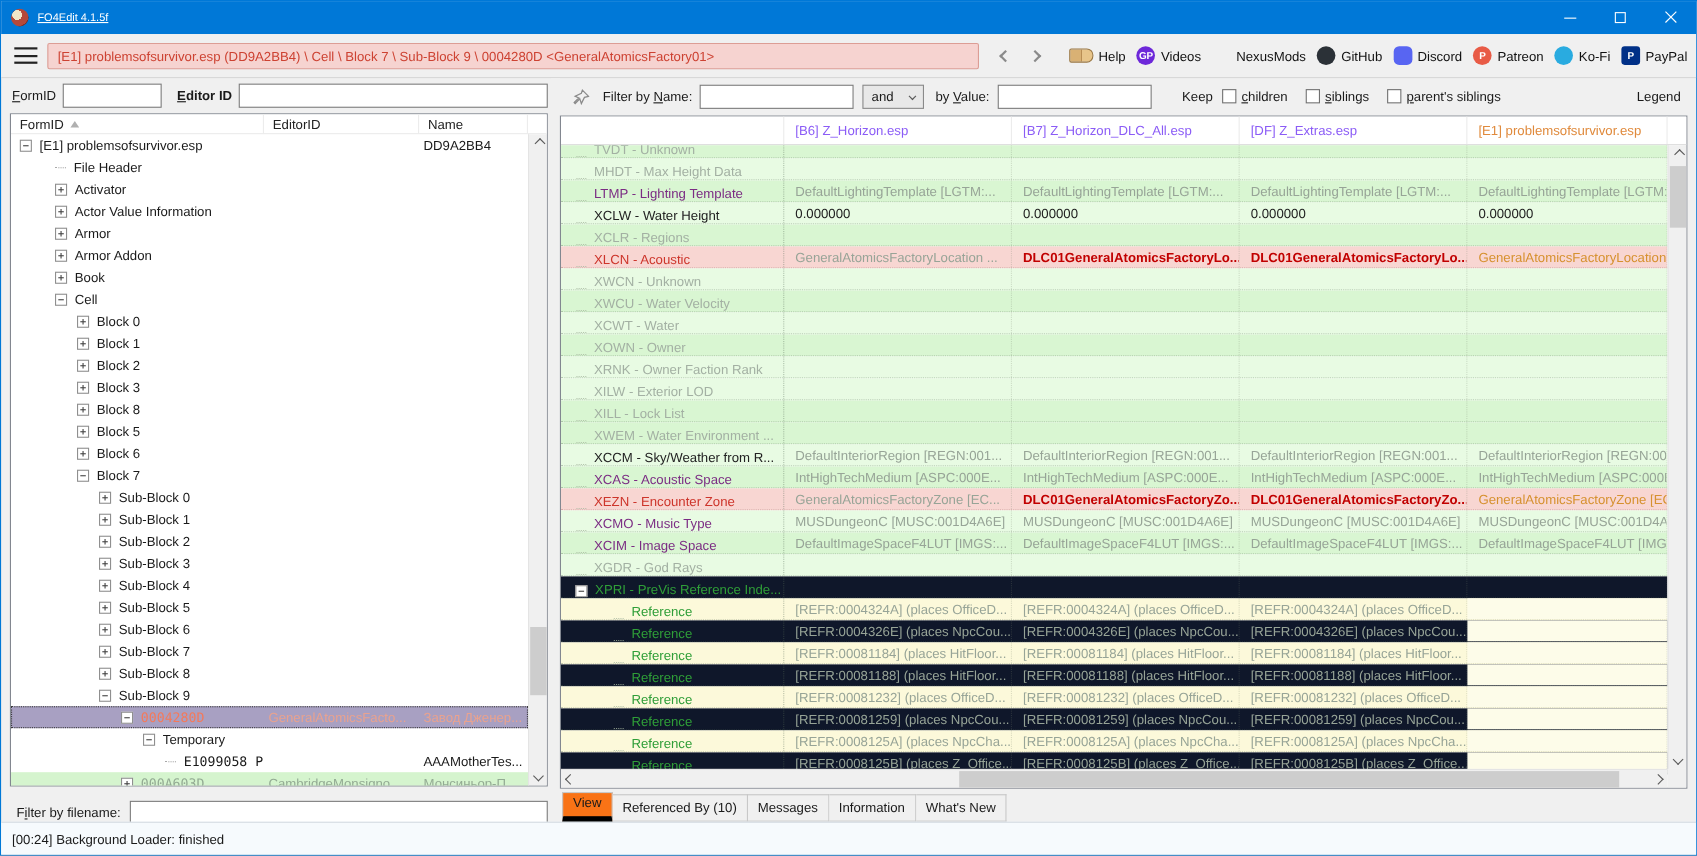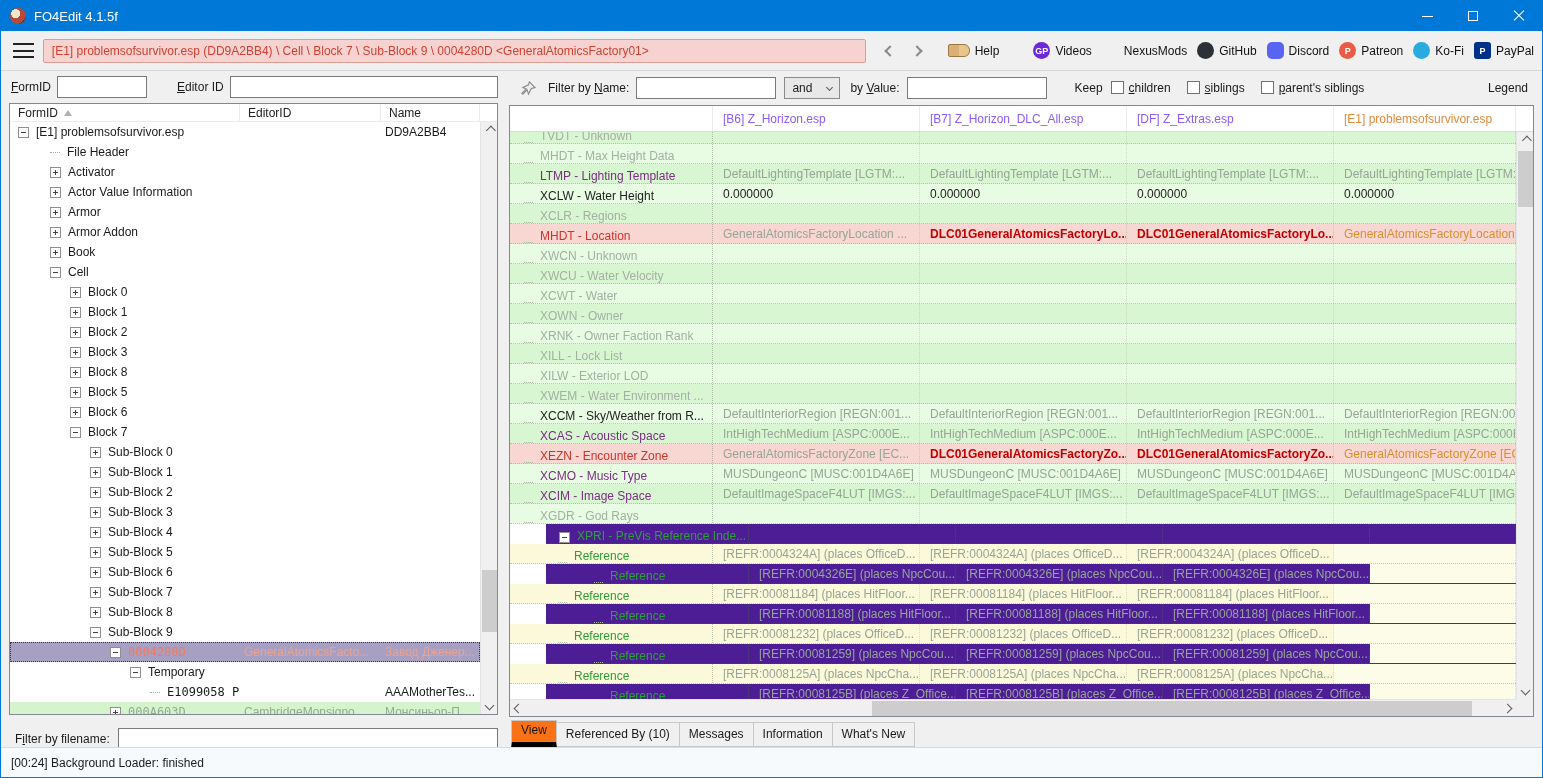--- a/index.html
+++ b/index.html
@@ -5,21 +5,21 @@
   * { margin:0; padding:0; box-sizing:border-box; }
   html,body { background:#444; }
   body { font-family:"Liberation Sans", sans-serif; font-size:12px; color:#1a1a1a; }
   .window { width:1543px; height:778px; border:1px solid #0078d7; background:#f0f0f0;
             display:flex; flex-direction:column; overflow:hidden; }
 
   
   .titlebar { height:30px; background:#0078d7; display:flex; align-items:center; color:#fff; flex:0 0 auto; }
   .app-icon { width:16px; height:16px; margin:0 8px 0 9px; border-radius:50%;
               background:radial-gradient(circle at 35% 35%, #f3e6c8 0 30%, #b5493a 31% 70%, #7e2c22 71%); }
-  .title-text { font-size:13px; }
+  .title-text { font-size:10px;text-decoration:underline; }
   .win-controls { margin-left:auto; display:flex; height:100%; }
   .win-btn { width:46px; height:100%; display:flex; align-items:center; justify-content:center; cursor:default; }
   .glyph-min { width:11px; border-bottom:1px solid #fff; }
   .glyph-max { width:10px; height:10px; border:1px solid #fff; }
   .glyph-close { position:relative; width:12px; height:12px; }
   .glyph-close::before,.glyph-close::after { content:""; position:absolute; left:-1px; top:5px; width:14px; border-top:1px solid #fff; }
   .glyph-close::before { transform:rotate(45deg); } .glyph-close::after { transform:rotate(-45deg); }
 
   
   .toolbar { height:40px; display:flex; align-items:center; background:#f0f0f0; flex:0 0 auto;
@@ -32,37 +32,37 @@
   .nav-btn { width:30px; height:26px; display:flex; align-items:center; justify-content:center; }
   .chev { width:8px; height:8px; border-left:2px solid #8a8a8a; border-bottom:2px solid #8a8a8a; }
   .chev.left  { transform:rotate(45deg);  margin-left:3px; }
   .chev.right { transform:rotate(-135deg); margin-right:3px; }
   .links { display:flex; align-items:center; margin-left:14px; gap:10px; }
   .link { display:flex; align-items:center; gap:5px; white-space:nowrap; color:#111; }
   .licon { width:17px; height:17px; border-radius:50%; display:inline-flex; align-items:center; justify-content:center;
            color:#fff; font-size:9px; font-weight:bold; }
   .i-book { width:22px; height:13px; border-radius:2px 6px 6px 2px;
             background:linear-gradient(90deg,#d9b174 0 48%, #b98e54 49% 51%, #e8c58a 52% 100%); border:1px solid #9a7743; }
-  .i-videos { background:#6d28d9;margin-left:24px; } .i-github { background:#2b3137; }
+  .i-videos { background:#6d28d9; } .i-github { background:#2b3137; }
   .i-discord { background:#5865f2; border-radius:5px; }
   .i-patreon { background:#e85b46; } .i-kofi { background:#29abe0; }
   .i-paypal { background:#003087; border-radius:3px; }
 
   
   .main { flex:1 1 auto; display:flex; min-height:0; }
   .left-panel { width:500px; flex:0 0 500px; display:flex; flex-direction:column; min-height:0; }
   .splitter { width:8px; flex:0 0 8px; background:#f0f0f0; }
   .right-panel { flex:1 1 auto; display:flex; flex-direction:column; min-width:0; }
 
   
   .id-row { height:30px; flex:0 0 auto; display:flex; align-items:center; padding:2px 3px 0 10px; }
   .id-row label { margin-right:6px; }
   .tbox { height:22px; border:1px solid #7a7a7a; background:#fff; padding:0 4px; font:12px "Liberation Sans",sans-serif; }
   .formid-input { width:90px; }
-  .editor-label { margin-left:30px; }
+  .editor-label { margin-left:14px;font-weight:bold; }
   .editorid-input { flex:1 1 auto; }
 
   
   .tree-box { flex:1 1 auto; margin:2px 3px 0 8px; border:1px solid #828790; background:#fff;
               display:flex; flex-direction:column; position:relative; min-height:0; }
   .tree-header { height:18px; flex:0 0 auto; display:grid; grid-template-columns:230px 141px 1fr;
                  border-bottom:1px solid #ececec; padding-right:17px; background:#fff; }
   .tree-header .hc { display:flex; align-items:center; padding-left:8px; border-right:1px solid #ececec; color:#222; }
   .sort-arrow { width:0; height:0; margin-left:6px; border-left:4px solid transparent; border-right:4px solid transparent;
                 border-bottom:6px solid #b0b0b0; }
@@ -114,21 +114,21 @@
                       white-space:nowrap; overflow:hidden; }
   .hdr-red { color:#8b5cf6; } .hdr-orange { color:#e08a3c; }
   .table-body { flex:1 1 auto; overflow:hidden; margin-right:17px; }
   .table-body-inner { margin-top:-8px; }
   .trow-r { height:20px; border-bottom:1px dotted rgba(90,110,90,.35); }
   .trow-r .cell { display:flex; align-items:center; white-space:nowrap; overflow:hidden; }
   .trow-r .lab { padding-left:0; border-right:1px dotted rgba(90,110,90,.4);align-items:flex-end; }
   .trow-r .val { padding-left:10px; border-right:1px dotted rgba(120,130,110,.25); }
   .bg-green-a { background:#d9f6d2; } .bg-green-b { background:#e8fbe3; }
   .bg-pink { background:#f8d6d2; border-bottom:1px dotted rgba(150,90,90,.35); }
-  .bg-yel-a { background:#4c1d95;margin-left:36px; } .bg-yel-b { background:#fcf9da; }
+  .bg-yel-a { background:#0f172a; } .bg-yel-b { background:#fcf9da; }
   .cell-e1-empty { background:#fdfce9; }
   .t-gray { color:#97a497; } .t-graylab { color:#a3b0a3; } .t-purple { color:#7b2c83; }
   .t-black { color:#222; } .t-red { color:#cd352b; } .t-green { color:#2f9e38; }
   .t-redbold { color:#c10000; font-weight:bold; } .t-orange { color:#d6912f; }
   .dash-s { width:9px; border-top:1px dotted #a8b8a0; margin:0 7px 0 14px; flex:0 0 9px; }
   .dash-ref { margin-left:48px; }
   .exp-y { margin-left:13px; }
   .tvsb { top:26px; bottom:17px; }
   .hsb { position:absolute; left:0; right:17px; bottom:0; height:17px; background:#f0f0f0; border-top:1px solid #e4e4e4; }
   .hsb .sb-thumb { top:1px; height:15px; }
@@ -630,21 +630,21 @@
                   <span class="t-graylab">XCLR - Regions</span>
                 </div>
                 <div class="cell val"></div>
                 <div class="cell val"></div>
                 <div class="cell val"></div>
                 <div class="cell val"></div>
               </div>
               <div class="trow-r grid-cols bg-pink">
                 <div class="cell lab">
                   <span class="dash-s"></span>
-                  <span class="t-red">MHDT - Location</span>
+                  <span class="t-red">XLCN - Acoustic</span>
                 </div>
                 <div class="cell val">
                   <span class="t-gray">GeneralAtomicsFactoryLocation ...</span>
                 </div>
                 <div class="cell val">
                   <span class="t-redbold">DLC01GeneralAtomicsFactoryLo...</span>
                 </div>
                 <div class="cell val">
                   <span class="t-redbold">DLC01GeneralAtomicsFactoryLo...</span>
                 </div>
@@ -695,34 +695,34 @@
               <div class="trow-r grid-cols bg-green-b">
                 <div class="cell lab">
                   <span class="dash-s"></span>
                   <span class="t-graylab">XRNK - Owner Faction Rank</span>
                 </div>
                 <div class="cell val"></div>
                 <div class="cell val"></div>
                 <div class="cell val"></div>
                 <div class="cell val"></div>
               </div>
+              <div class="trow-r grid-cols bg-green-b">
+                <div class="cell lab">
+                  <span class="dash-s"></span>
+                  <span class="t-graylab">XILW - Exterior LOD</span>
+                </div>
+                <div class="cell val"></div>
+                <div class="cell val"></div>
+                <div class="cell val"></div>
+                <div class="cell val"></div>
+              </div>
               <div class="trow-r grid-cols bg-green-a">
                 <div class="cell lab">
                   <span class="dash-s"></span>
                   <span class="t-graylab">XILL - Lock List</span>
-                </div>
-                <div class="cell val"></div>
-                <div class="cell val"></div>
-                <div class="cell val"></div>
-                <div class="cell val"></div>
-              </div>
-              <div class="trow-r grid-cols bg-green-b">
-                <div class="cell lab">
-                  <span class="dash-s"></span>
-                  <span class="t-graylab">XILW - Exterior LOD</span>
                 </div>
                 <div class="cell val"></div>
                 <div class="cell val"></div>
                 <div class="cell val"></div>
                 <div class="cell val"></div>
               </div>
               <div class="trow-r grid-cols bg-green-a">
                 <div class="cell lab">
                   <span class="dash-s"></span>
                   <span class="t-graylab">XWEM - Water Environment ...</span>

